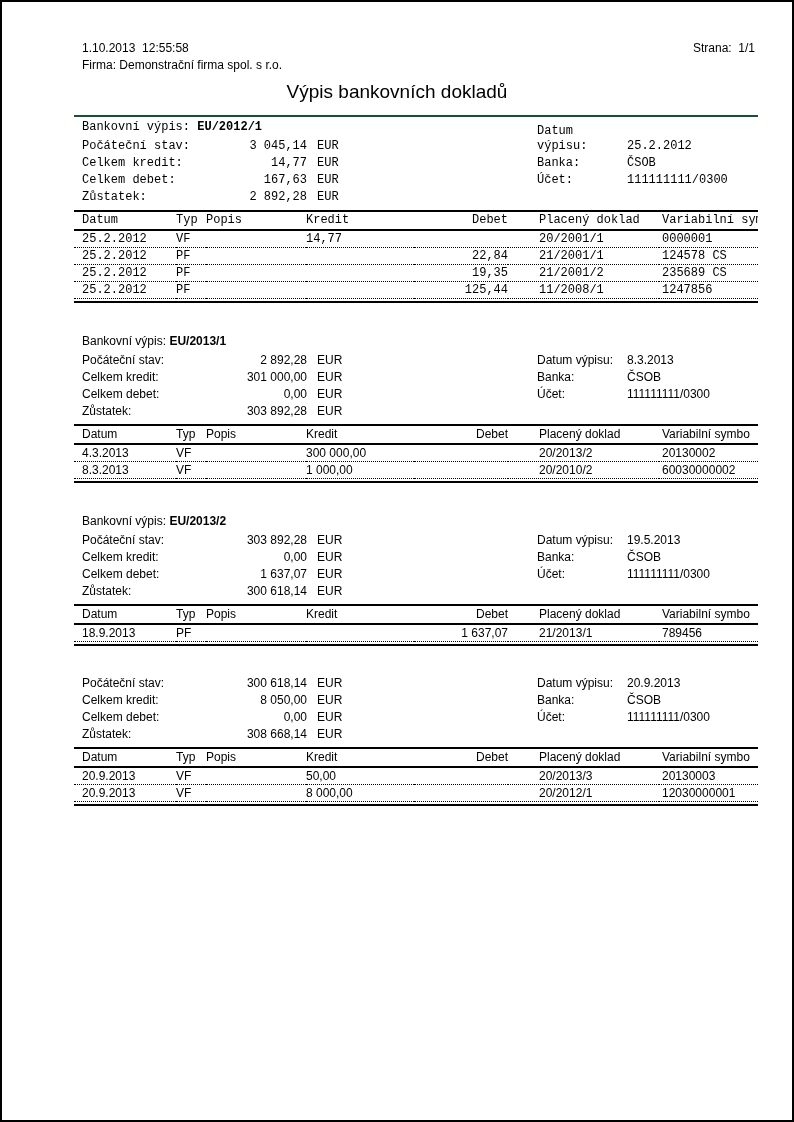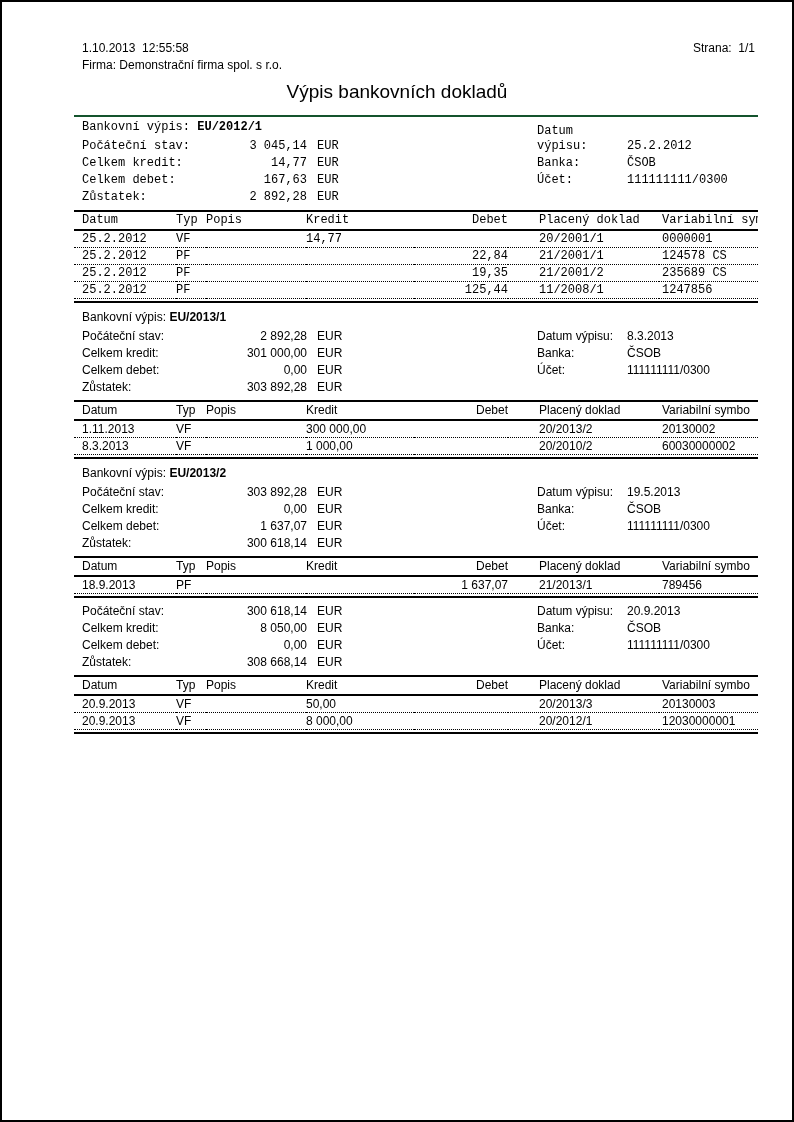--- a/index.html
+++ b/index.html
@@ -22,21 +22,21 @@
   .company { margin: 3px 0 0 80px; }
   .title {
     text-align: center;
     font-size: 19px; font-weight: normal;
     margin: 9px 0 0 0;
     font-family: "Liberation Sans", "DejaVu Sans", sans-serif;
   }
   .content { margin: 12px 0 0 72px; width: 684px; }
 
   .statement:first-of-type { border-top: 2px solid #14532d; font-family: Liberation Mono, monospace; }
-  .statement + .statement { margin-top: 4px; }
+  .statement + .statement { margin-top: 28px; }
 
   .sec-head { padding: 3px 0 0 8px; height: 17px; line-height: 15px; }
   .sec-head b { font-weight: bold; }
 
   .info { position: relative; }
   .info-row { display: flex; height: 17px; line-height: 15px; align-items: flex-end; }
   .info-left { padding-left: 8px; }
   .info-left .lbl { width: 120px; }
   .info-left .amt { width: 105px; text-align: right; }
   .info-left .cur { margin-left: 10px; }
@@ -269,21 +269,21 @@
                 <th class="c-popis">Popis</th>
                 <th class="c-kredit">Kredit</th>
                 <th class="c-debet">Debet</th>
                 <th class="c-placeny">Placený doklad</th>
                 <th class="c-var">Variabilní symbo</th>
               </tr>
             </thead>
             <tbody>
 
                 <tr>
-                  <td class="c-datum">1.11.2013</td>
+                  <td class="c-datum">4.3.2013</td>
                   <td class="c-typ">VF</td>
                   <td class="c-popis"></td>
                   <td class="c-kredit">300 000,00</td>
                   <td class="c-debet"></td>
                   <td class="c-placeny">20/2013/2</td>
                   <td class="c-var">20130002</td>
                 </tr>
 
                 <tr>
                   <td class="c-datum">8.3.2013</td>

